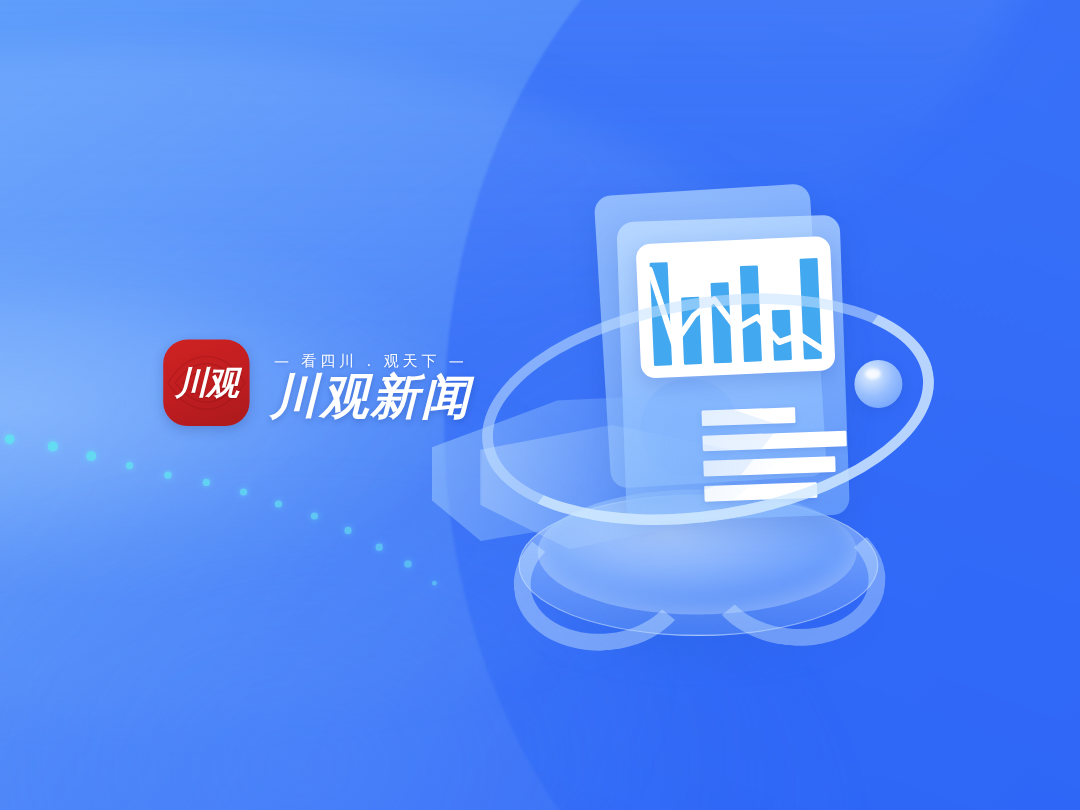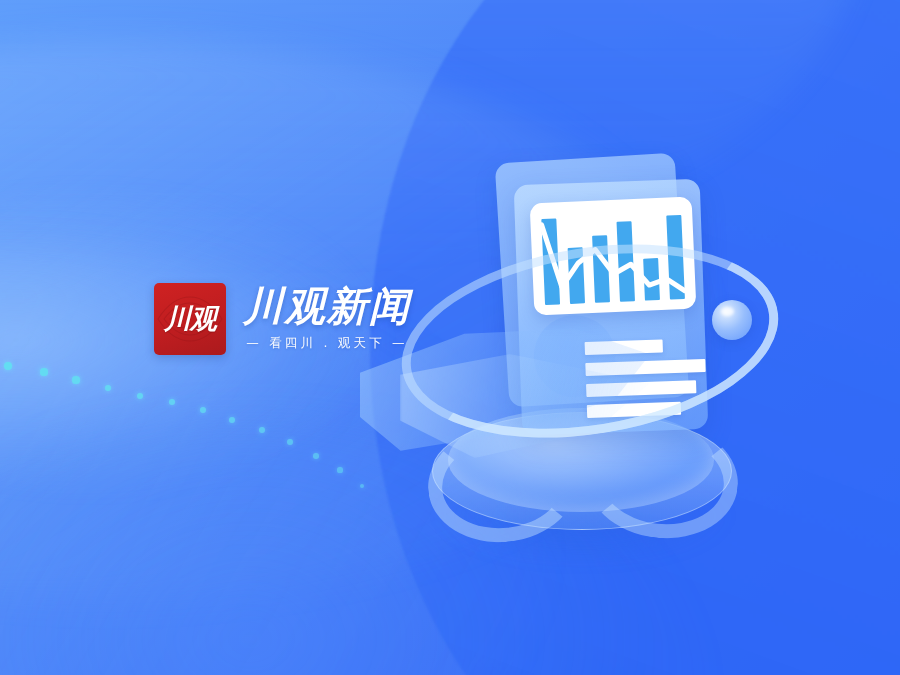--- a/index.html
+++ b/index.html
@@ -106,26 +106,25 @@
     left: 136px;
     top: 283px;
     display: flex;
     align-items: flex-start;
   }
 
   #logo-mark {
     position: relative;
     width: 72px;
     height: 72px;
-    border-radius: 5px;
+    border-radius: 20px;
     background: linear-gradient(160deg, #cf2222 0%, #bf1d20 55%, #ab1a1d 100%);
     box-shadow: 0 3px 10px rgba(20,40,110,0.22);
     overflow: hidden;
     flex: none;
-    margin-left: 18px;
   }
   #logo-mark .mark-pattern {
     position: absolute;
     inset: 0;
     opacity: 0.30;
   }
   #logo-mark .mark-text {
     position: absolute;
     inset: 0;
     display: flex;
@@ -477,18 +476,18 @@
         <g fill="none" stroke="#8c1316" stroke-width="1.1">
           <path d="M4 36 Q18 14 36 14 Q54 14 68 36 Q54 58 36 58 Q18 58 4 36 Z"></path>
           <path d="M10 36 Q22 20 36 20 Q50 20 62 36 Q50 52 36 52 Q22 52 10 36 Z"></path>
           <path d="M16 36 Q26 26 36 26 Q46 26 56 36 Q46 46 36 46 Q26 46 16 36 Z"></path>
         </g>
       </svg>
       <div class="mark-text">川观</div>
     </div>
 
     <div id="logo-words">
+      <div id="tagline">— 看四川 . 观天下 —</div>
       <div id="wordmark">川观新闻</div>
-      <div id="tagline">— 看四川 . 观天下 —</div>
     </div>
   </div>
 
 </div>
 
 </body></html>

